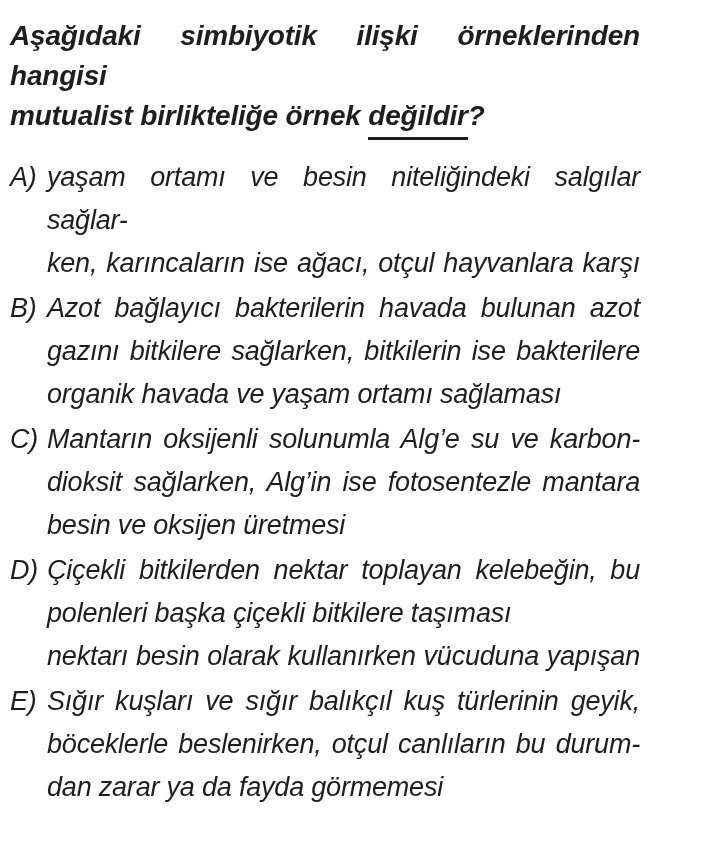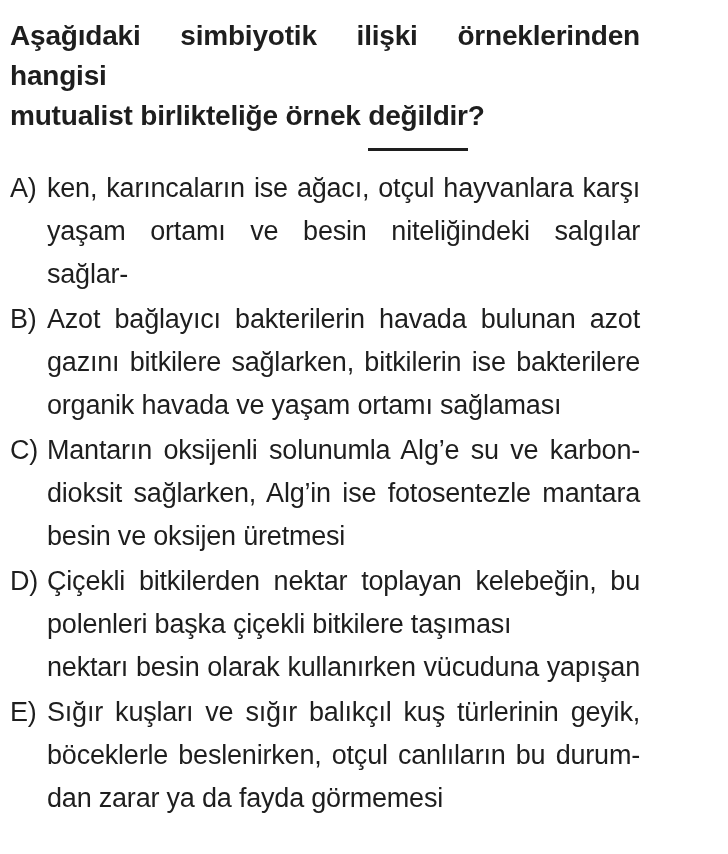--- a/index.html
+++ b/index.html
@@ -13,36 +13,37 @@
     overflow: hidden;
     font-family: "Liberation Sans", sans-serif;
     color: #1e1e1e;
     -webkit-font-smoothing: antialiased;
   }
   .page {
     box-sizing: border-box;
     width: 656px;
     height: 854px;
     padding: 16px 16px 0 10px;
+    font-style: italic;
   }
   
   .question {
     font-size: 28px;
     font-weight: bold;
     line-height: 40px;
     letter-spacing: -0.2px;
   }
   .q-line.stretch {
     text-align: justify;
     text-align-last: justify;
   }
   .underlined {
     display: inline-block;
     border-bottom: 3px solid currentColor;
-    padding-bottom: 12px;
+    padding-bottom: 1px;
   }
   
   .options {
     margin-top: 16px;
     font-size: 27px;
     line-height: 43px;
     letter-spacing: -0.2px;
   }
   .option {
     display: flex;
@@ -71,22 +72,22 @@
     <div class="q-line stretch">Aşağıdaki simbiyotik ilişki örneklerinden hangisi</div>
     <div class="q-line">
       <span>mutualist birlikteliğe örnek </span><span class="underlined">değildir</span><span>?</span>
     </div>
   </div>
 
   <div class="options">
   <div class="option">
     <div class="letter">A)</div>
     <div class="text">
+          <div class="line stretch">yaşam ortamı ve besin niteliğindeki salgılar sağlar-</div>
           <div class="line stretch">ken, karıncaların ise ağacı, otçul hayvanlara karşı</div>
-          <div class="line stretch">yaşam ortamı ve besin niteliğindeki salgılar sağlar-</div>
         </div>
   </div>
 
   <div class="option">
     <div class="letter">B)</div>
     <div class="text">
           <div class="line stretch">Azot bağlayıcı bakterilerin havada bulunan azot</div>
           <div class="line stretch">gazını bitkilere sağlarken, bitkilerin ise bakterilere</div>
           <div class="line">organik havada ve yaşam ortamı sağlaması</div>
         </div>

